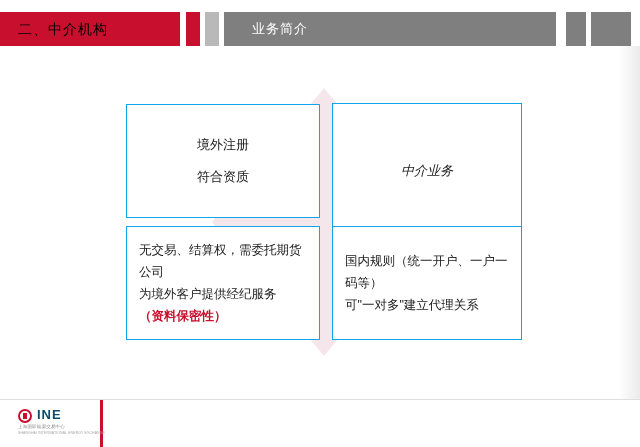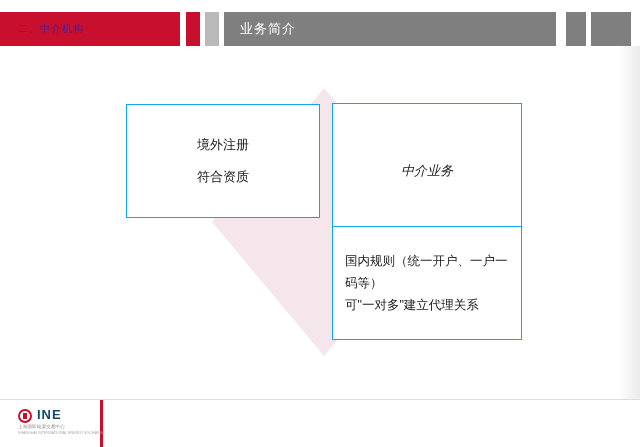--- a/index.html
+++ b/index.html
@@ -36,22 +36,22 @@
     width: 180px;
     height: 34px;
     background: #c8102e;
   }
   .hdr-title {
     position: absolute;
     left: 18px;
     top: 0;
     height: 41px;
     line-height: 34px;
-    color: #4c1d95;
-    font-size: 10px;
+    color: #000000;
+    font-size: 14px;
     letter-spacing: 1px;
     white-space: nowrap;
   }
   .hdr-blk1 {
     position: absolute;
     left: 186px;
     top: 0;
     width: 14px;
     height: 34px;
     background: #c8102e;
@@ -67,21 +67,21 @@
   .hdr-grey {
     position: absolute;
     left: 224px;
     top: 0;
     width: 332px;
     height: 34px;
     background: #7f7f7f;
   }
   .hdr-sub {
     position: absolute;
-    left: 240px;
+    left: 252px;
     top: 0;
     height: 34px;
     line-height: 34px;
     color: #ffffff;
     font-size: 13px;
     letter-spacing: 1px;
     white-space: nowrap;
   }
   .hdr-blk3 {
     position: absolute;
@@ -259,20 +259,25 @@
 
     <div class="qbox tl">
       <span class="line">境外注册</span>
       <span class="line">符合资质</span>
     </div>
 
     <div class="qbox tr">
       <span class="line">中介业务</span>
     </div>
 
+    <div class="qbox bl">
+      <span class="line wrap">无交易、结算权，需委托期货公司</span>
+      <span class="line wrap">为境外客户提供经纪服务</span>
+      <span class="line wrap hl">（资料保密性）</span>
+    </div>
 
     <div class="qbox br">
       <span class="line wrap">国内规则（统一开户、一户一码等）</span>
       <span class="line wrap">可"一对多"建立代理关系</span>
     </div>
   </div>
 
   <div class="footer">
     <div class="footer-red"></div>
     <div class="logo">

